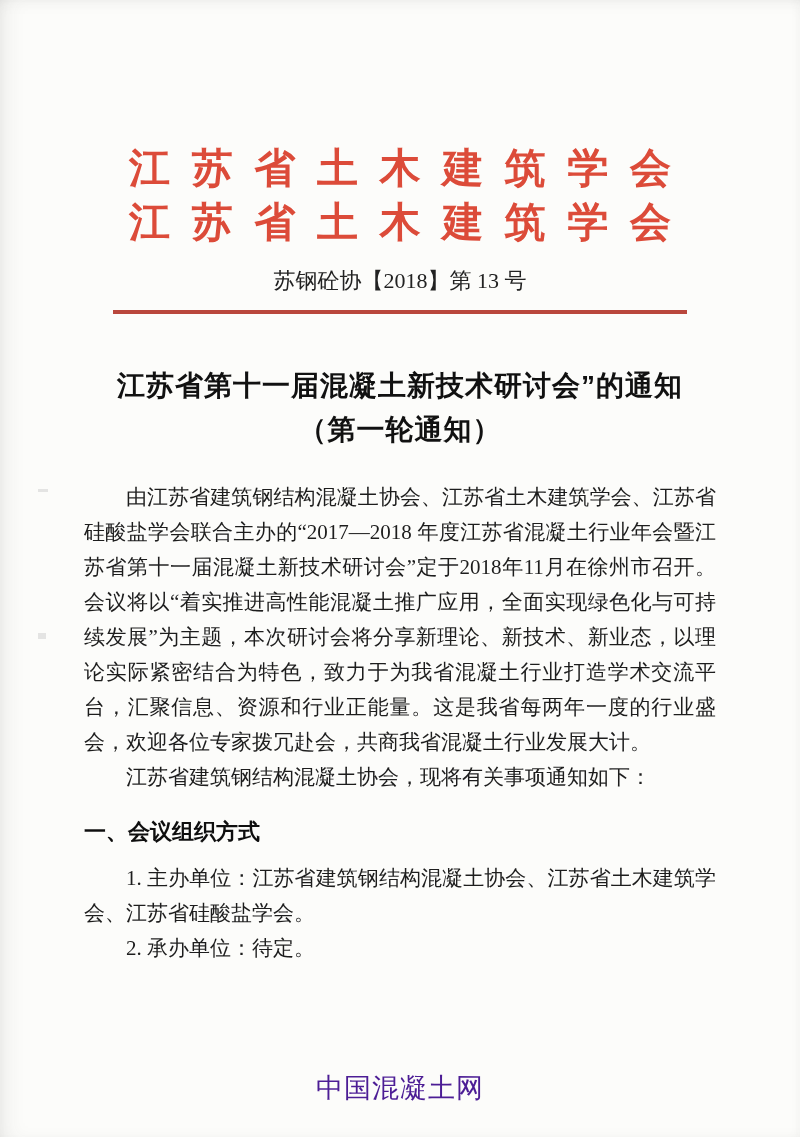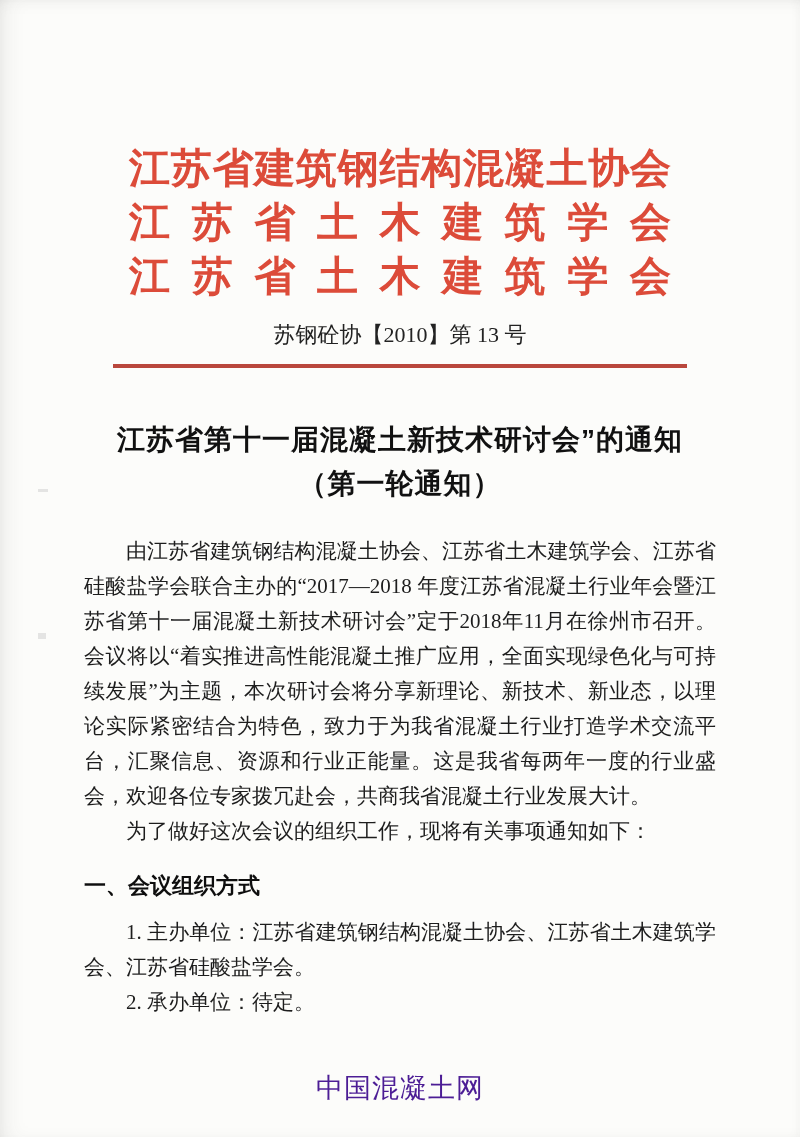--- a/index.html
+++ b/index.html
@@ -103,35 +103,34 @@
   .speck { position: absolute; background: rgba(120,120,120,0.18); }
   .speck1 { left: 38px; top: 489px; width: 10px; height: 3px; }
   .speck2 { left: 38px; top: 633px; width: 8px; height: 6px; }
 </style>
 </head>
 <body>
 
 <div class="page">
 
   <div class="letterhead">
-    <div class="org-line">江苏省建筑钢结构混凝土协会</div>
     <div class="org-line">江苏省土木建筑学会</div>
     <div class="org-line">江苏省土木建筑学会</div>
-    <div class="doc-number">苏钢砼协【2010】第 13 号</div>
+    <div class="doc-number">苏钢砼协【2018】第 13 号</div>
     <div class="red-rule"></div>
   </div>
 
   <div class="title-block">
     <div class="title-line">江苏省第十一届混凝土新技术研讨会”的通知</div>
     <div class="title-line">（第一轮通知）</div>
   </div>
 
   <div class="body-block">
     <p class="para">由江苏省建筑钢结构混凝土协会、江苏省土木建筑学会、江苏省硅酸盐学会联合主办的“2017—2018 年度江苏省混凝土行业年会暨江苏省第十一届混凝土新技术研讨会”定于2018年11月在徐州市召开。会议将以“着实推进高性能混凝土推广应用，全面实现绿色化与可持续发展”为主题，本次研讨会将分享新理论、新技术、新业态，以理论实际紧密结合为特色，致力于为我省混凝土行业打造学术交流平台，汇聚信息、资源和行业正能量。这是我省每两年一度的行业盛会，欢迎各位专家拨冗赴会，共商我省混凝土行业发展大计。</p>
-    <p class="para">为了做好这次会议的组织工作，现将有关事项通知如下：</p>
+    <p class="para">江苏省建筑钢结构混凝土协会，现将有关事项通知如下：</p>
     <p class="para section-heading">一、会议组织方式</p>
     <p class="list-item">1. 主办单位：江苏省建筑钢结构混凝土协会、江苏省土木建筑学会、江苏省硅酸盐学会。</p>
     <p class="list-item">2. 承办单位：待定。</p>
   </div>
 
   <div class="watermark">中国混凝土网</div>
 
   <div class="speck speck1"></div>
   <div class="speck speck2"></div>
 

